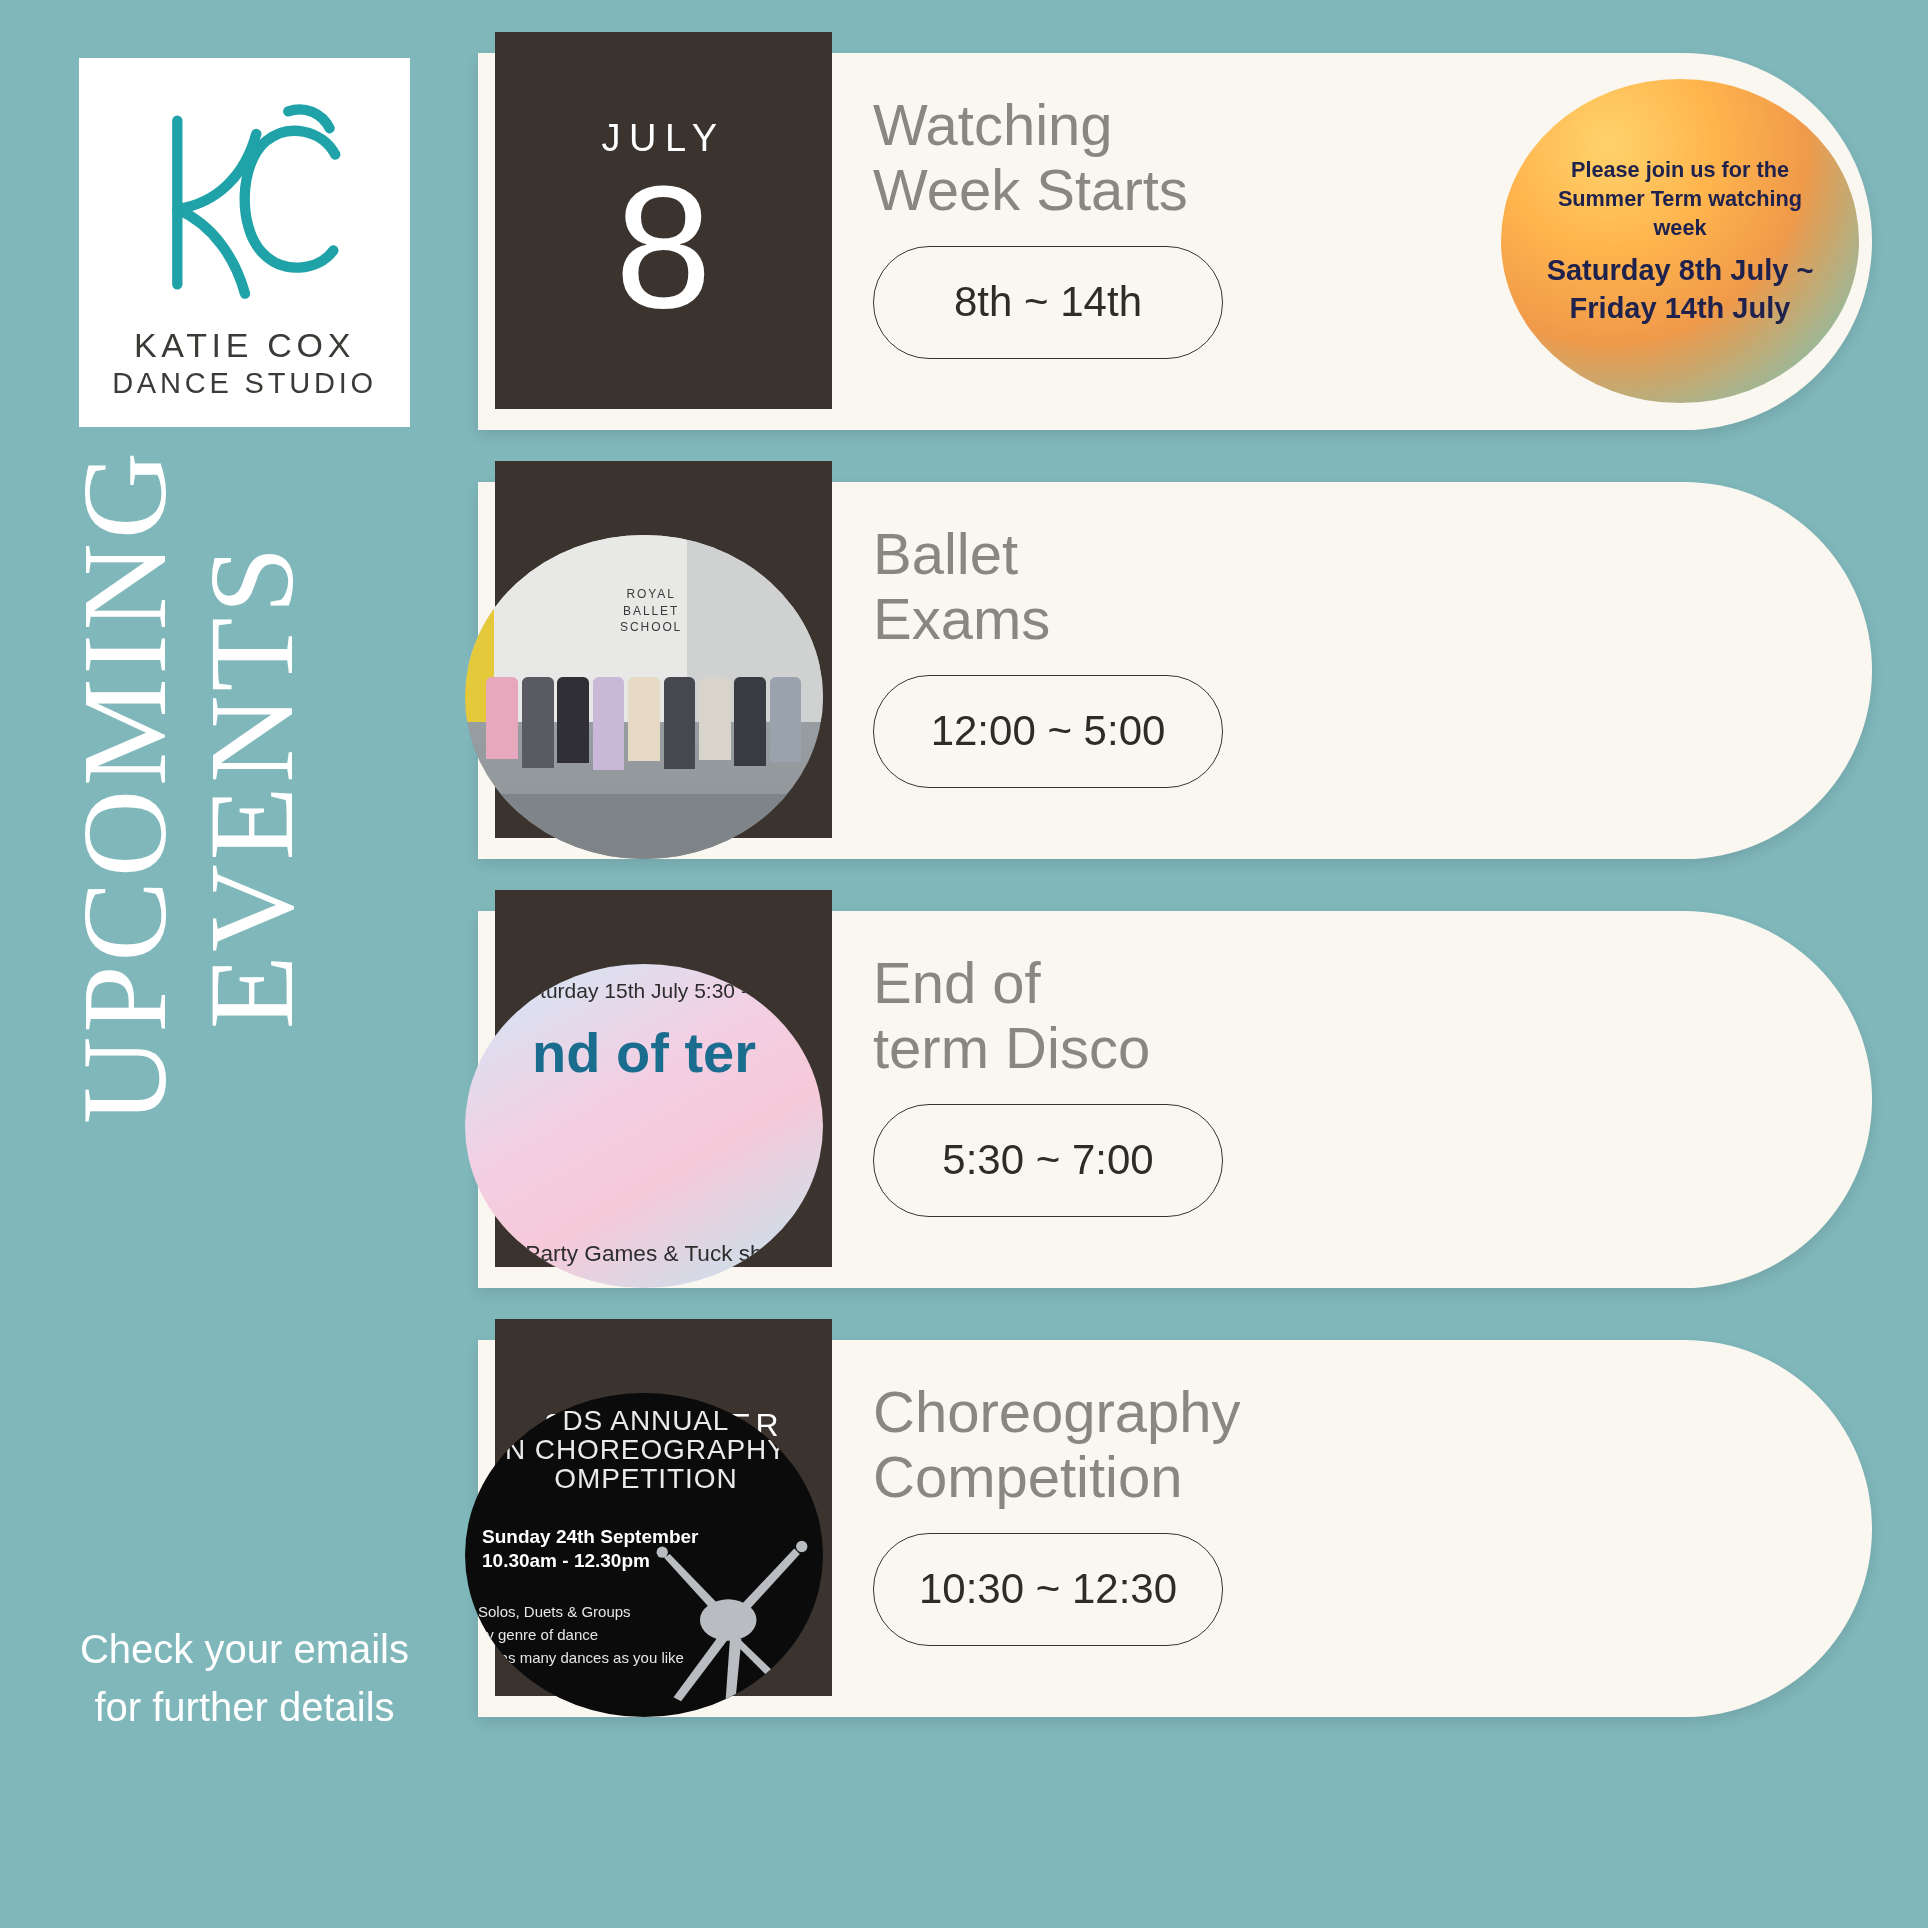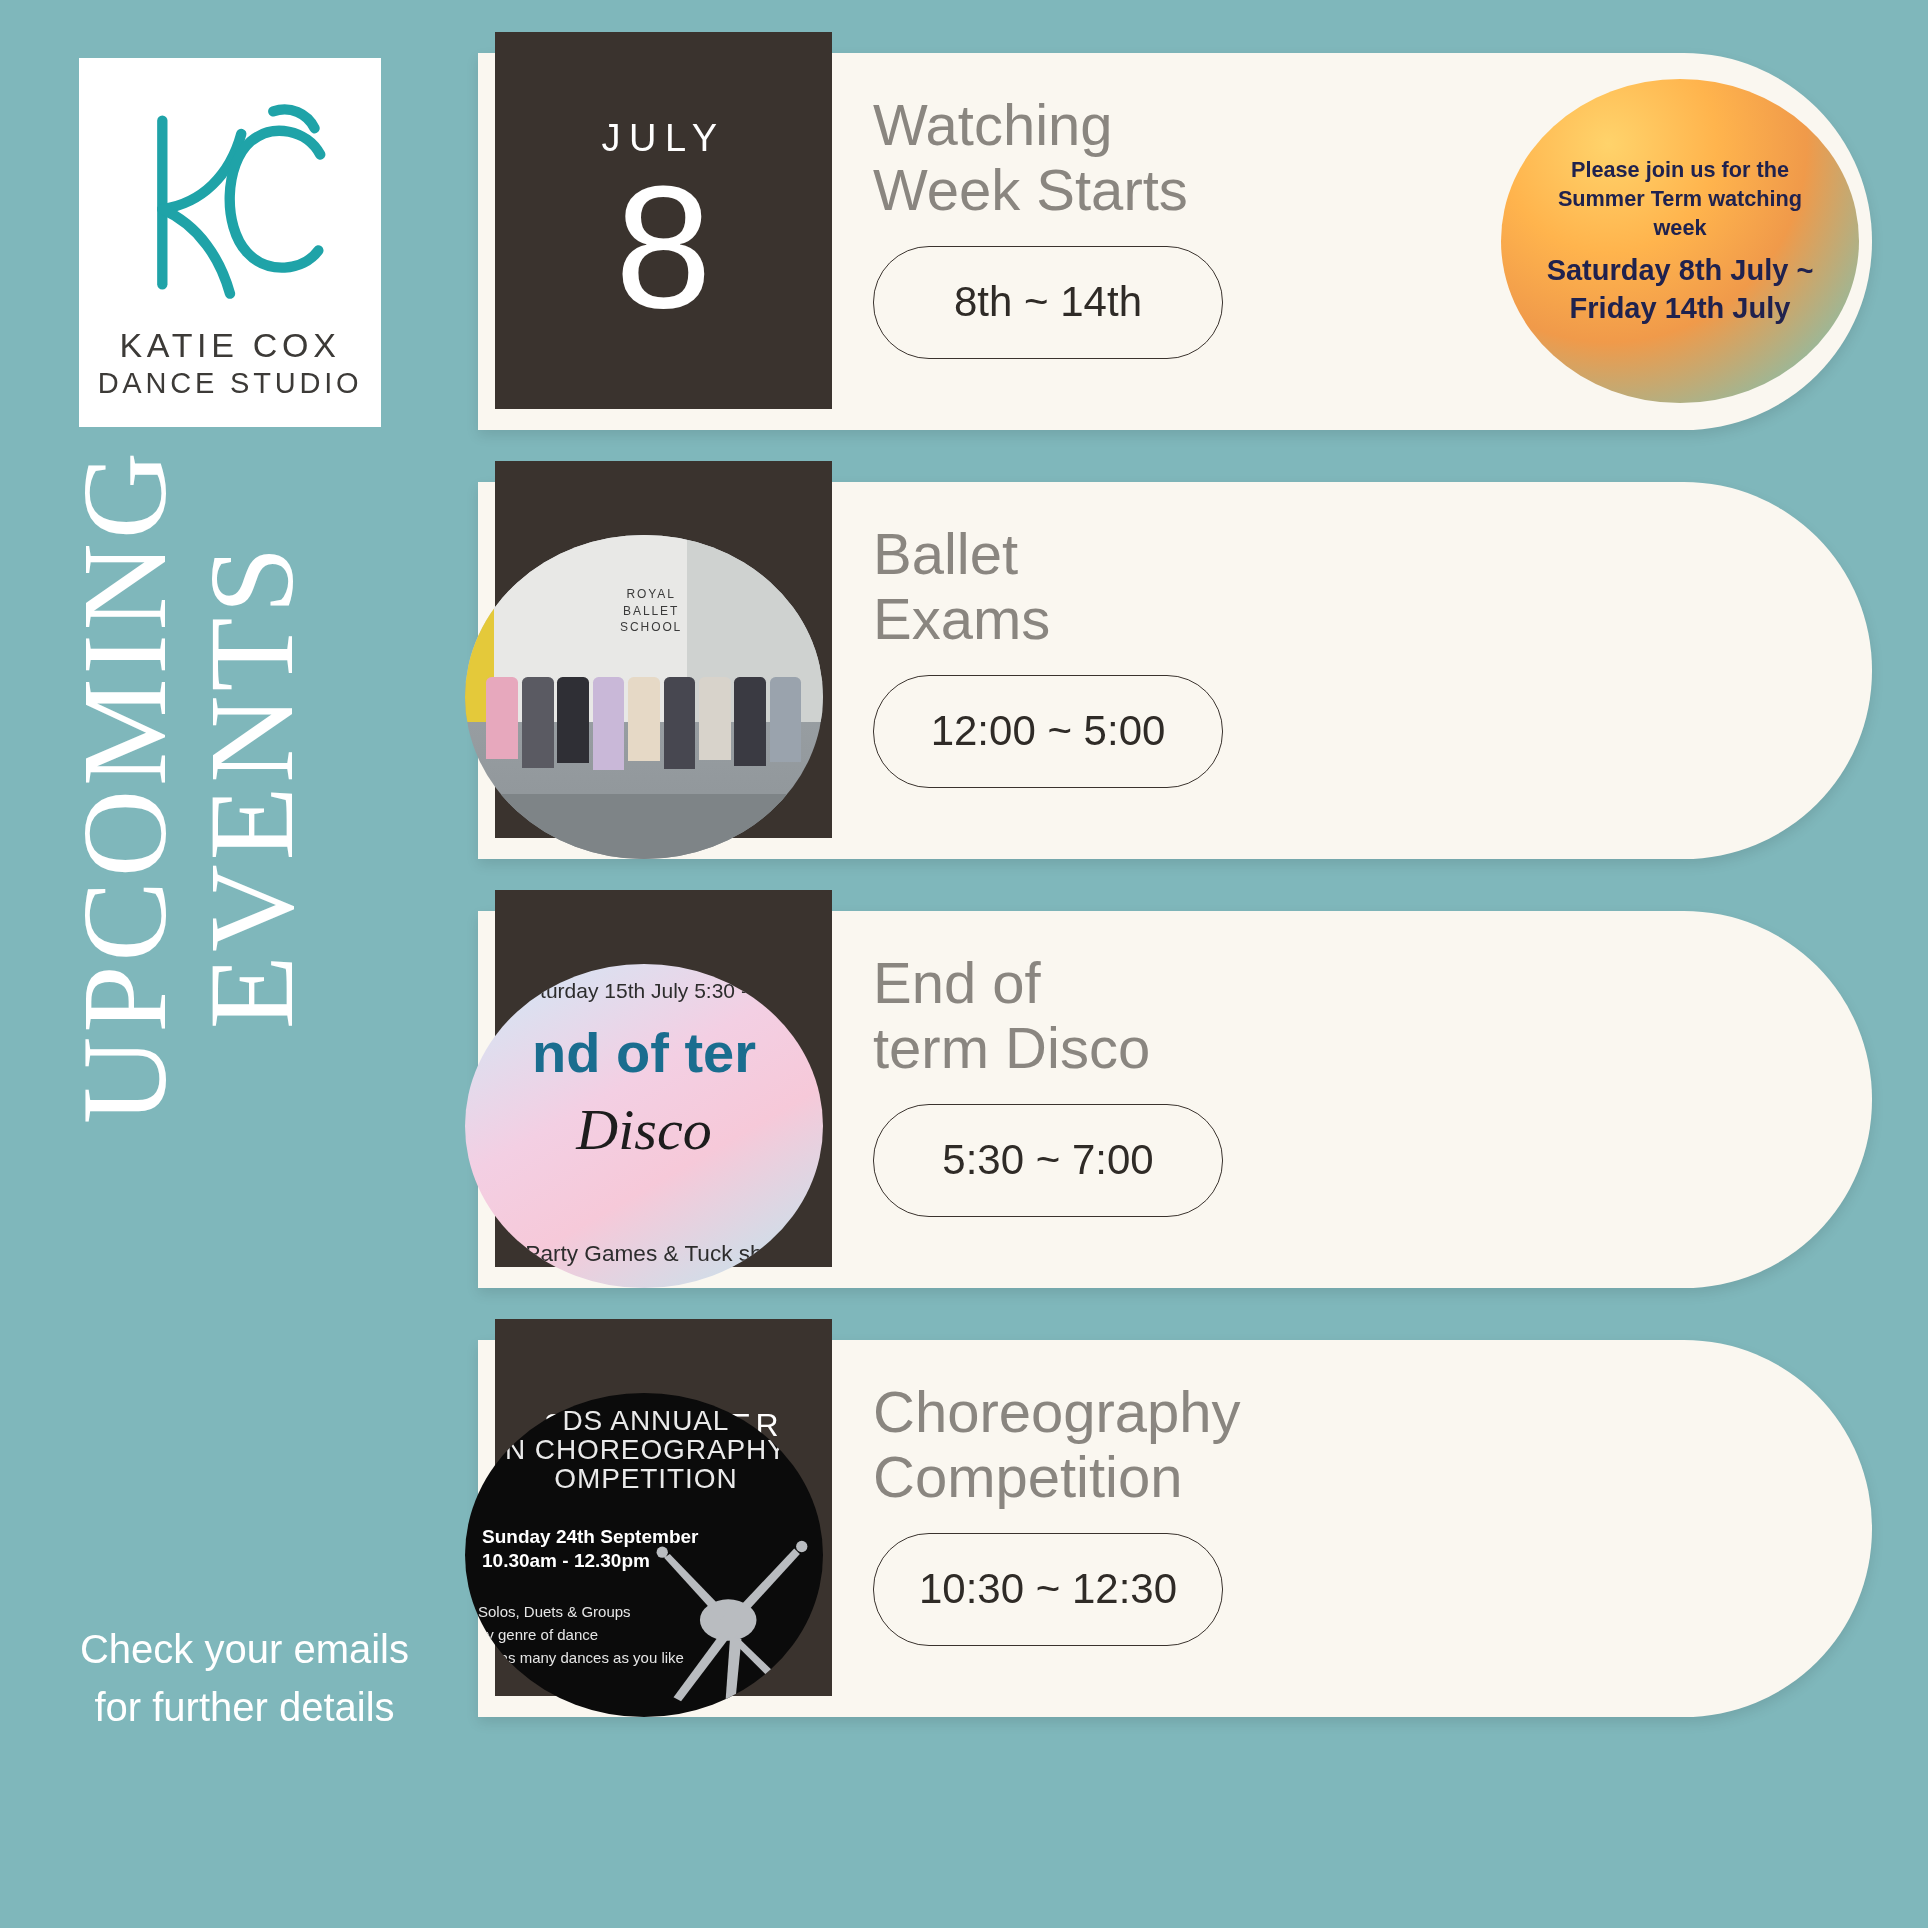--- a/index.html
+++ b/index.html
@@ -15,21 +15,21 @@
   
   .left-col {
     position: absolute;
     left: 0; top: 0;
     width: 471px; height: 1928px;
   }
 
   .logo-box {
     position: absolute;
     left: 79px; top: 58px;
-    width: 302px; height: 369px;
+    width: 331px; height: 369px;
     background: #ffffff;
     display: flex;
     flex-direction: column;
     align-items: center;
     justify-content: center;
   }
   .logo-mark {
     width: 282px; height: 235px;
     position: relative;
   }
@@ -297,21 +297,20 @@
       <div class="date-day">15</div>
     </div>
     <div class="card-body">
       <div class="event-title">End of
 term Disco</div>
       <div class="time-pill">5:30 ~ 7:00</div>
     </div>
     <div class="thumb thumb3">
       <div class="t3-top">turday 15th July  5:30 -</div>
       <div class="t3-main">nd of ter</div>
-      <div class="t3-script">Disco</div>
       <div class="t3-bottom">Party Games &amp; Tuck sh</div>
     </div>
   </div>
 
   <div class="card">
     <div class="date-block">
       <div class="date-month small">SEPTEMBER</div>
       <div class="date-day">24</div>
     </div>
     <div class="card-body">

